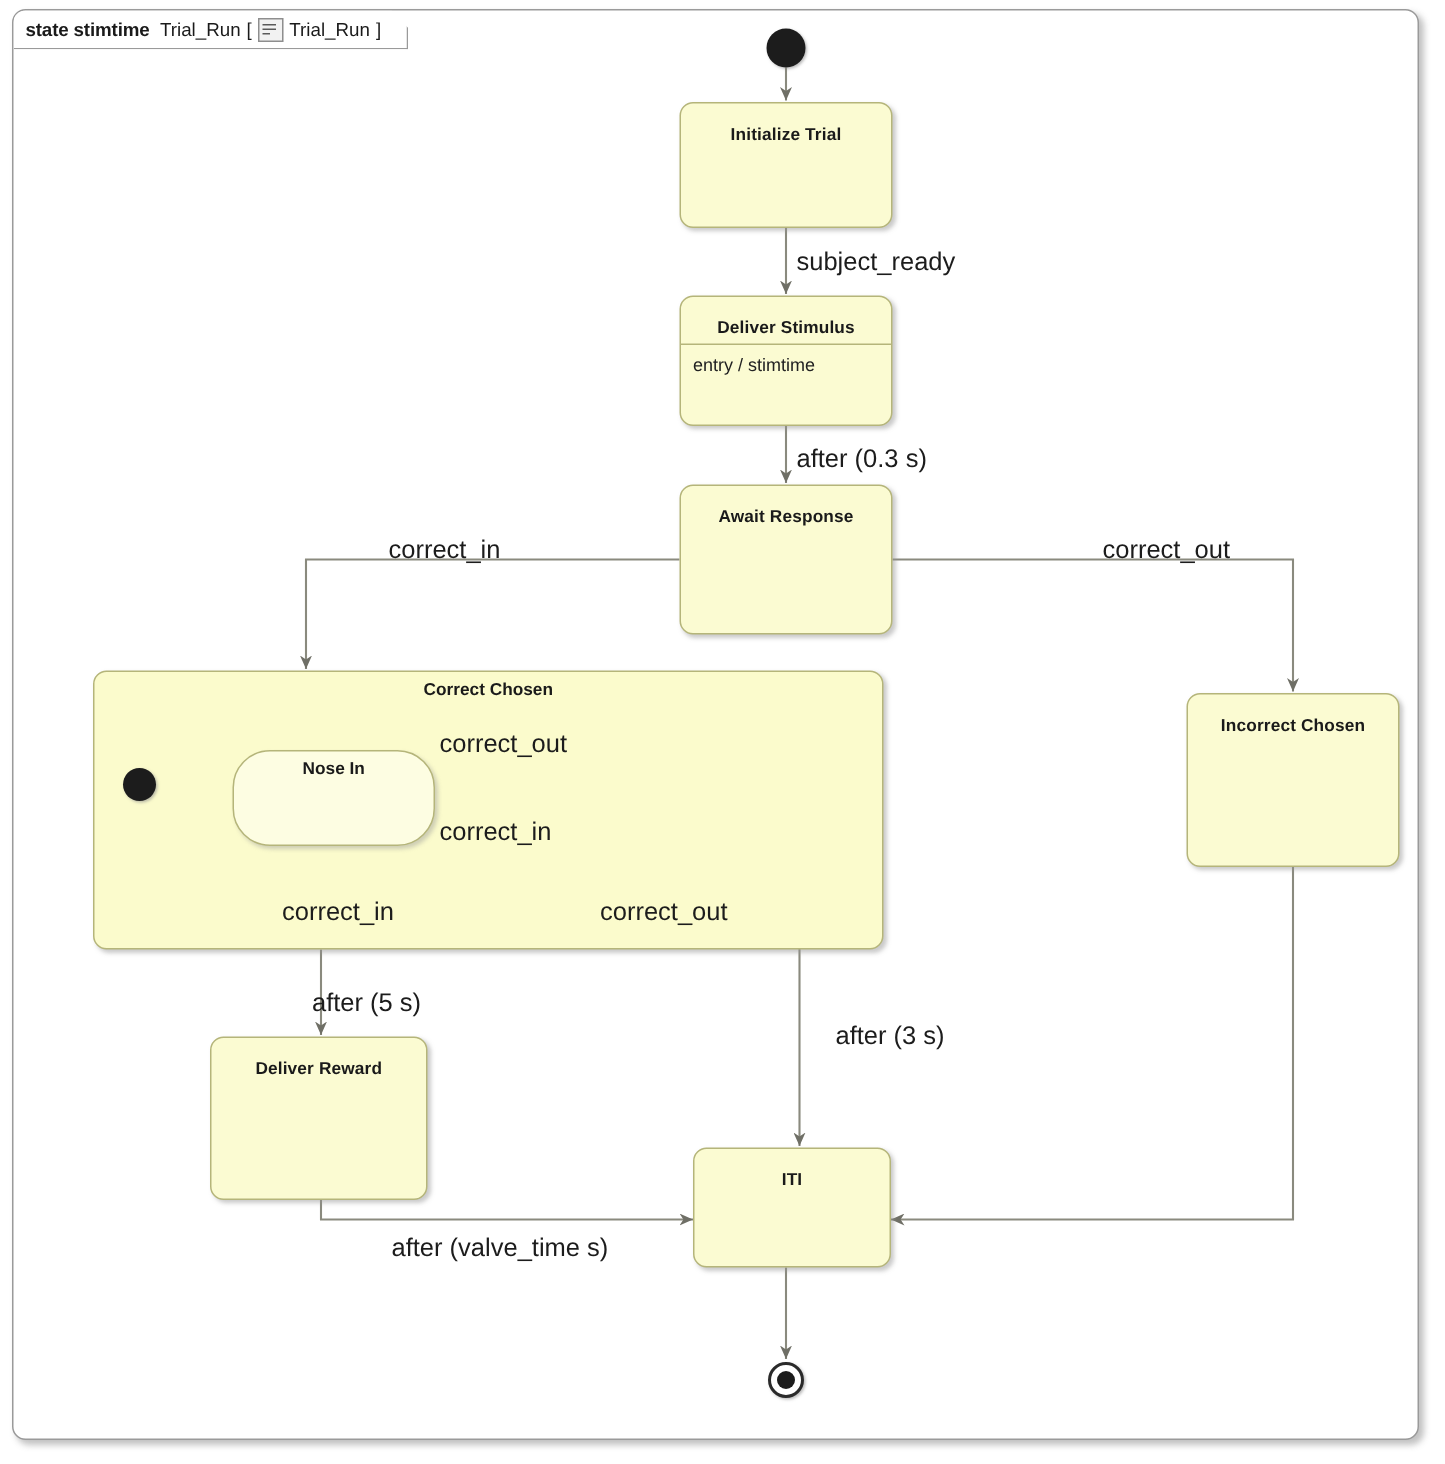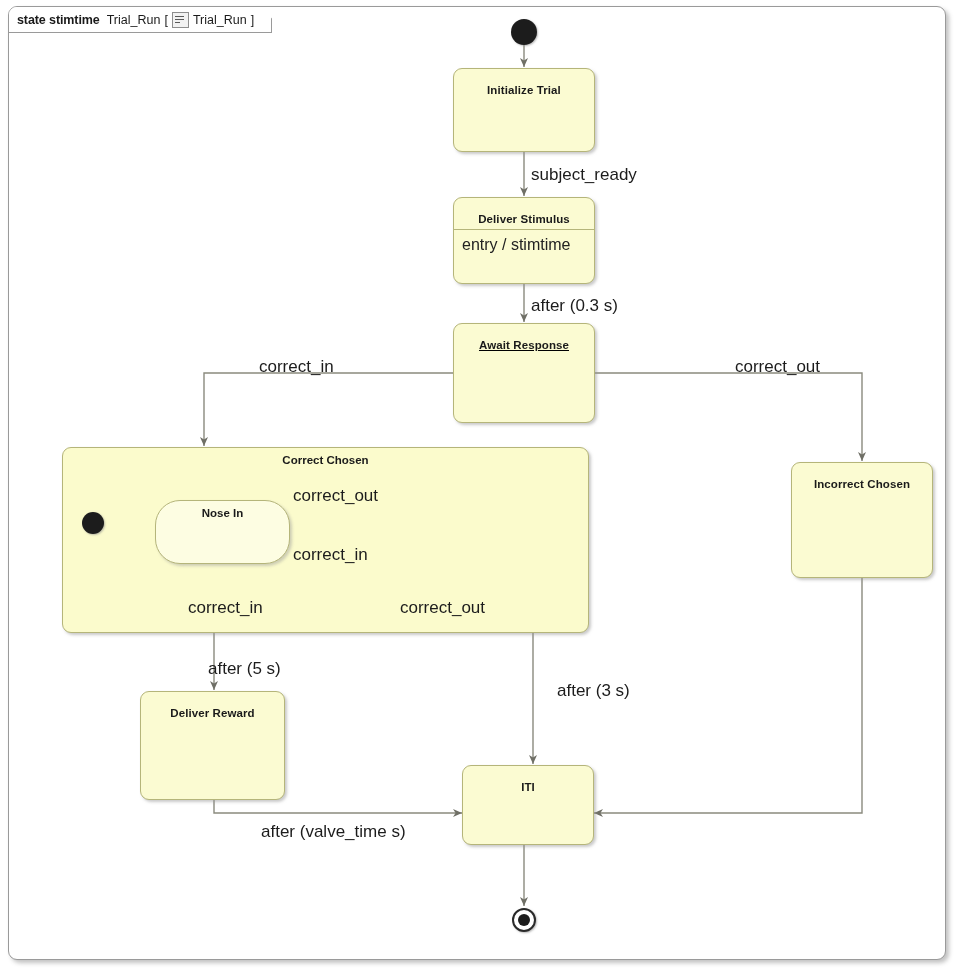--- a/index.html
+++ b/index.html
@@ -112,21 +112,21 @@
     font-size: 11.5px;
     color: #1a1a1a;
     padding-top: 15px;
     letter-spacing: 0.1px;
   }
   .state.compartment > .title {
     padding-bottom: 4px;
     border-bottom: 1px solid #b5b57a;
   }
   .state .body {
-    font-size: 16px;
+    font-size: 12px;
     color: #222;
     padding: 6px 8px 0 8px;
   }
   
   .composite {
     position: absolute;
     background: #fbfbcc;
     border: 1px solid #b5b57a;
     border-radius: 9px;
     box-shadow: 2px 2px 3px rgba(150,150,150,0.5);
@@ -250,21 +250,21 @@
 
   <div class="state" style="left:453px; top:68px; width:142px; height:84px;">
     <div class="title">Initialize Trial</div>
   </div>
 
   <div class="state compartment" style="left:453px; top:197px; width:142px; height:87px;">
     <div class="title">Deliver Stimulus</div>
     <div class="body">entry / stimtime</div>
   </div>
 
-  <div class="state" style="left:453px; top:323px; width:142px; height:100px;text-decoration:underline;">
+  <div class="state" style="left:453px; top:323px; width:142px; height:100px;">
     <div class="title">Await Response</div>
   </div>
 
   <div class="composite" style="left:62px; top:447px; width:527px; height:186px;">
     <div class="title">Correct Chosen</div>
   </div>
 
   <div class="initial small" style="left:82px; top:512px;"></div>
 
   <div class="substate" style="left:155px; top:500px; width:135px; height:64px;border-radius:25px;">

